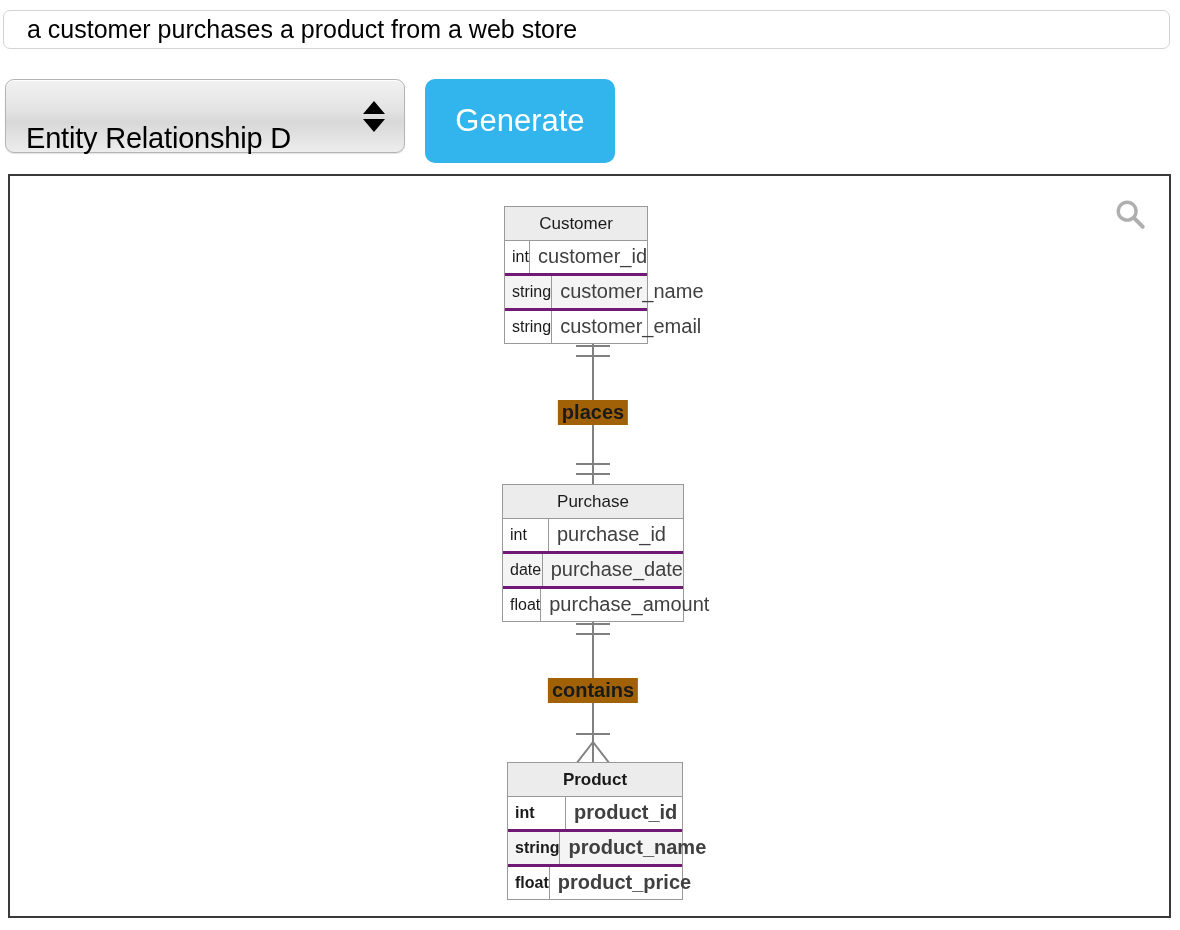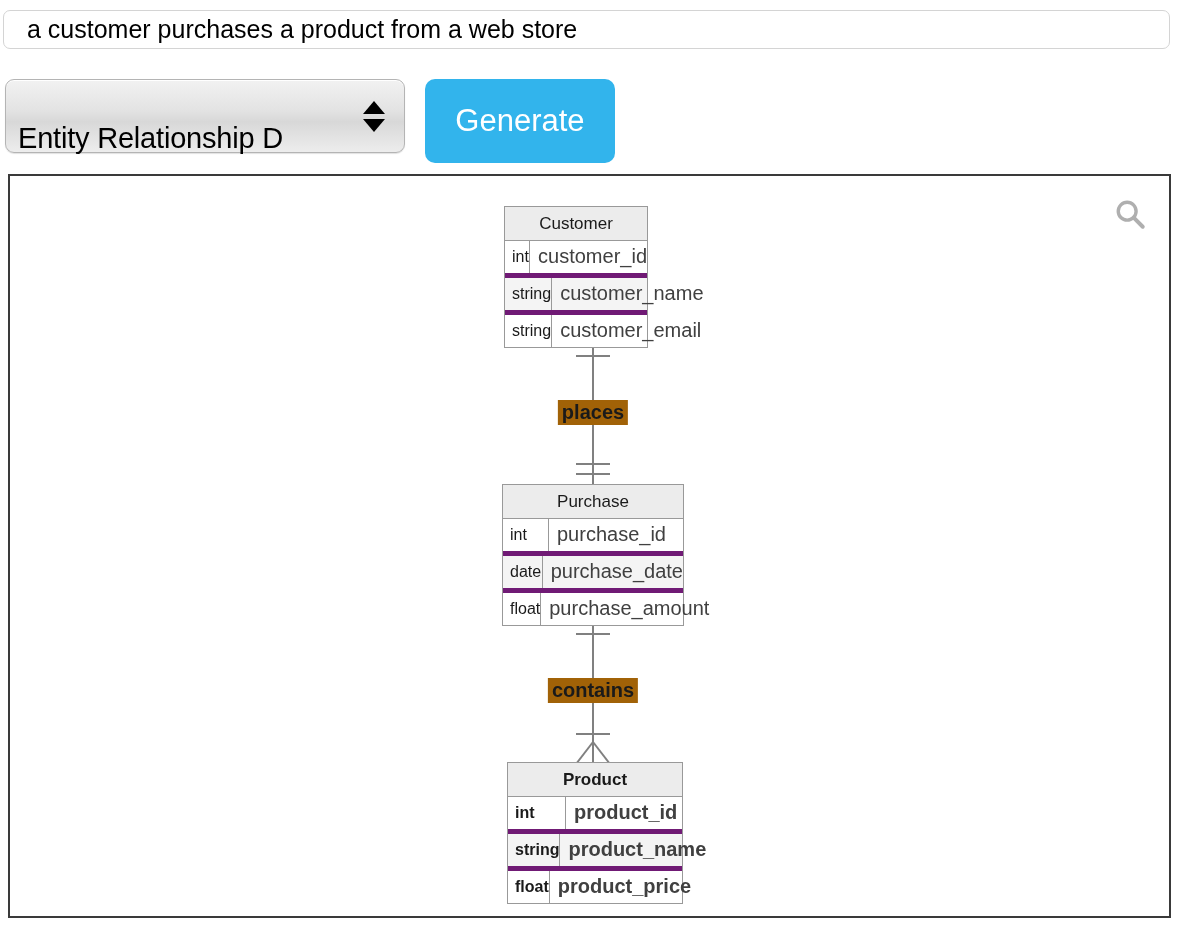--- a/index.html
+++ b/index.html
@@ -54,21 +54,21 @@
     border: 1px solid #b4b4b4;
     border-radius: 9px;
     background: linear-gradient(180deg, #f2f2f2 0%, #e3e3e3 42%, #d8d8d8 58%, #ededed 100%);
     box-shadow: 0 1px 1px rgba(0,0,0,0.12), inset 0 1px 0 #ffffff;
     display: flex;
     align-items: center;
     cursor: default;
   }
   .type-select .sel-label {
     flex: 1 1 auto;
-    padding-left: 12px;
+    padding-left: 20px;
     font-size: 29px;
     color: #000000;
     white-space: nowrap;
     overflow: hidden;
     letter-spacing: -0.2px;
     margin-top: 44px;
   }
   .stepper-icon {
     width: 44px;
     flex: 0 0 44px;
@@ -144,21 +144,21 @@
     text-align: center;
     font-size: 17px;
     color: #1a1a1a;
     height: 33px;
     line-height: 33px;
     white-space: nowrap;
   }
   .attr-row {
     display: flex;
     height: 32px;
-    border-bottom: 5px solid #701a75;
+    border-bottom: 3px solid #701a75;
   }
   .attr-row:last-child { border-bottom: none; }
   .attr-row.alt { background: #f4f4f4; }
   .attr-type {
     border-right: 1px solid #999999;
     font-size: 16px;
     color: #1a1a1a;
     line-height: 31px;
     padding-left: 7px;
     box-sizing: border-box;

